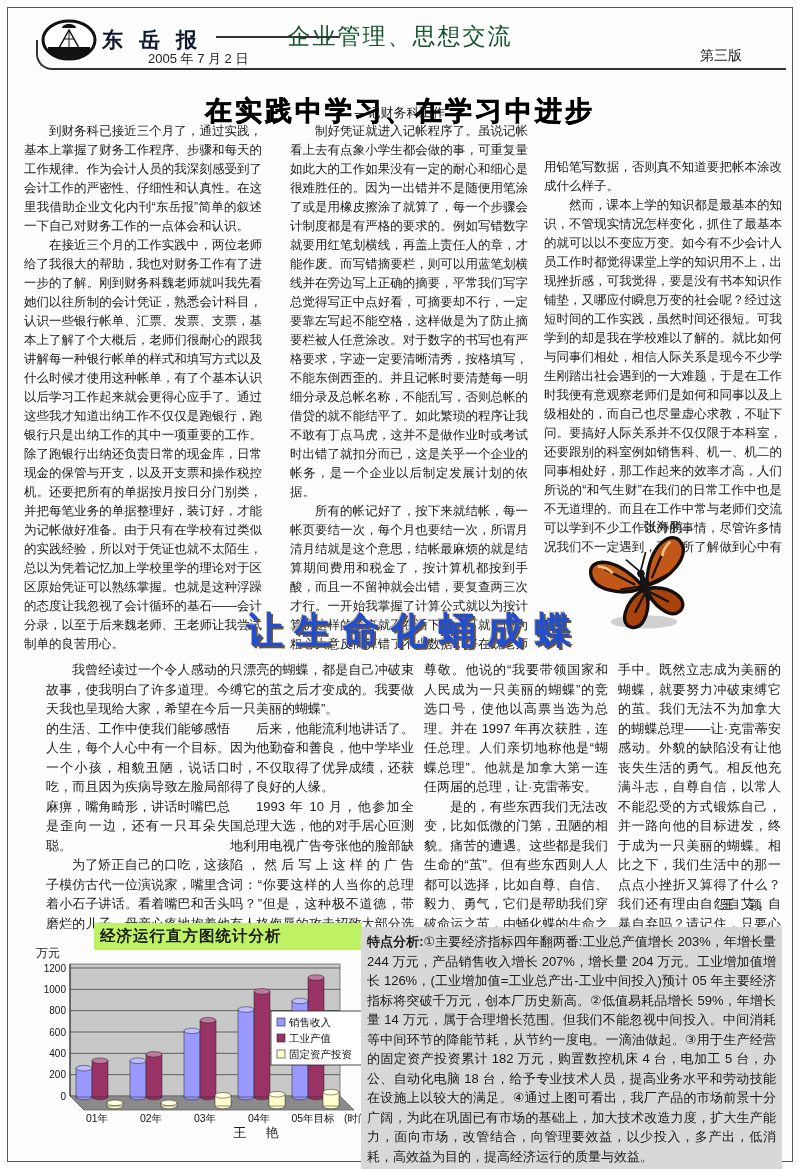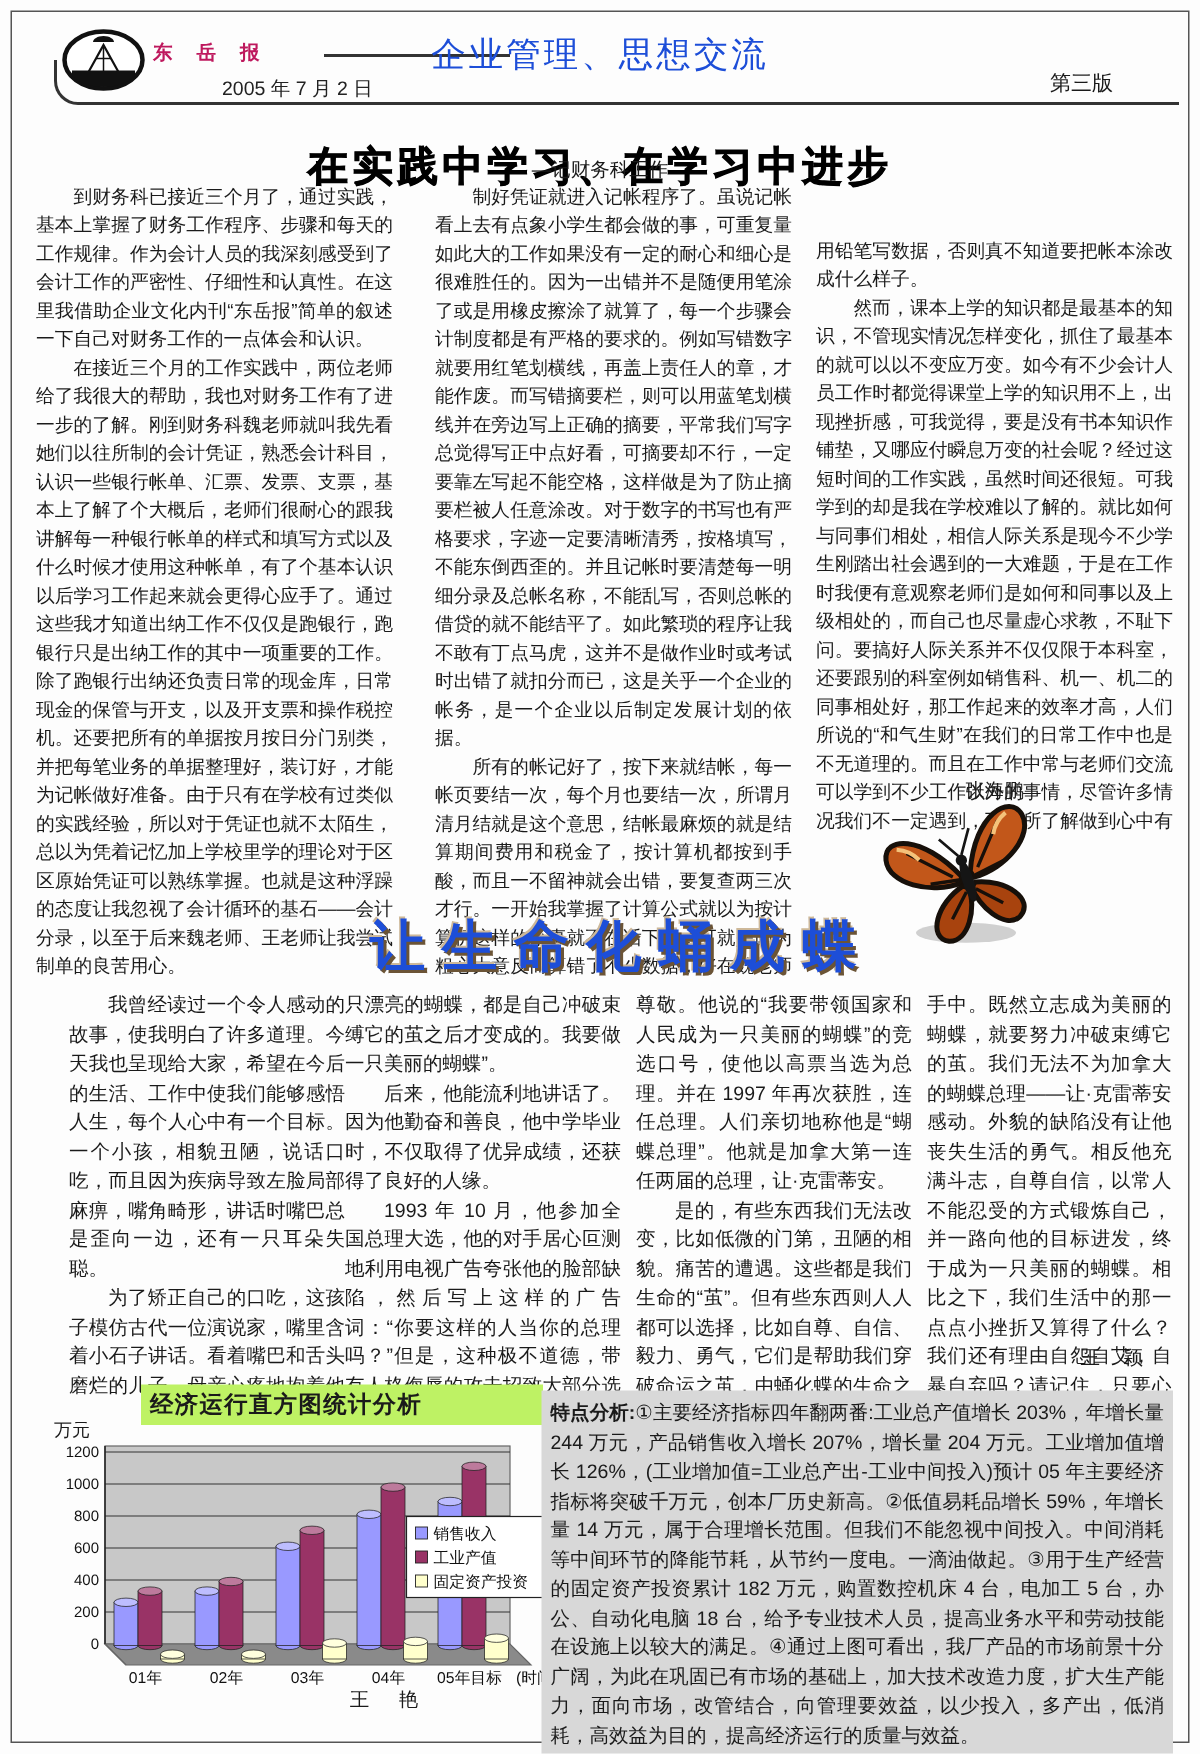--- a/index.html
+++ b/index.html
@@ -5,24 +5,24 @@
   html,body{margin:0;padding:0;}
   body{
     width:800px;height:1169px;position:relative;background:#fdfdfd;
     font-family:"Liberation Sans","DejaVu Sans",sans-serif;color:#1a1a1a;
     overflow:hidden;
   }
   .page-border{position:absolute;left:7px;top:7px;right:7px;bottom:7px;border:1px solid #555;pointer-events:none;}
 
   
   .logo{position:absolute;left:40px;top:18px;}
-  .paper-name{position:absolute;left:102px;top:26px;font-size:13px;font-weight:bold;color:#be185d;letter-spacing:16px;font-family:"DejaVu Serif",serif;}
+  .paper-name{position:absolute;left:102px;top:26px;font-size:21px;font-weight:bold;color:#0f172a;letter-spacing:16px;font-family:"DejaVu Serif",serif;}
   .masthead-date{position:absolute;left:100px;top:50px;font-size:13px;color:#222;margin-left:48px;}
   .dash-line{position:absolute;left:216px;top:36px;width:124px;border-top:2px solid #333;}
-  .section-title{position:absolute;left:0;top:21px;width:100%;text-align:center;font-size:23px;color:#1d4ed8;letter-spacing:2px;}
+  .section-title{position:absolute;left:0;top:21px;width:100%;text-align:center;font-size:23px;color:#14532d;letter-spacing:2px;}
   .page-label{position:absolute;left:700px;top:47px;font-size:14px;}
   .header-rule{position:absolute;left:36px;top:40px;width:748px;height:28px;border-left:2px solid #333;border-bottom:2px solid #333;border-bottom-left-radius:16px;}
 
   
   .headline{position:absolute;left:0;top:72px;width:100%;text-align:center;font-size:27px;font-weight:900;letter-spacing:3px;color:#000;margin-top:21px;-webkit-text-stroke:0.6px #000;}
   .subtitle{position:absolute;left:0;top:104px;width:100%;text-align:center;font-size:13px;}
   .a1col{position:absolute;top:122px;width:238px;height:530px;overflow:hidden;font-size:12.5px;line-height:19px;text-align:justify;}
   .a1c1{left:24px;} .a1c2{left:290px;} .a1c3{left:544px;height:400px;margin-top:36px;}
   p{margin:0;}
   .ind{text-indent:2em;}

